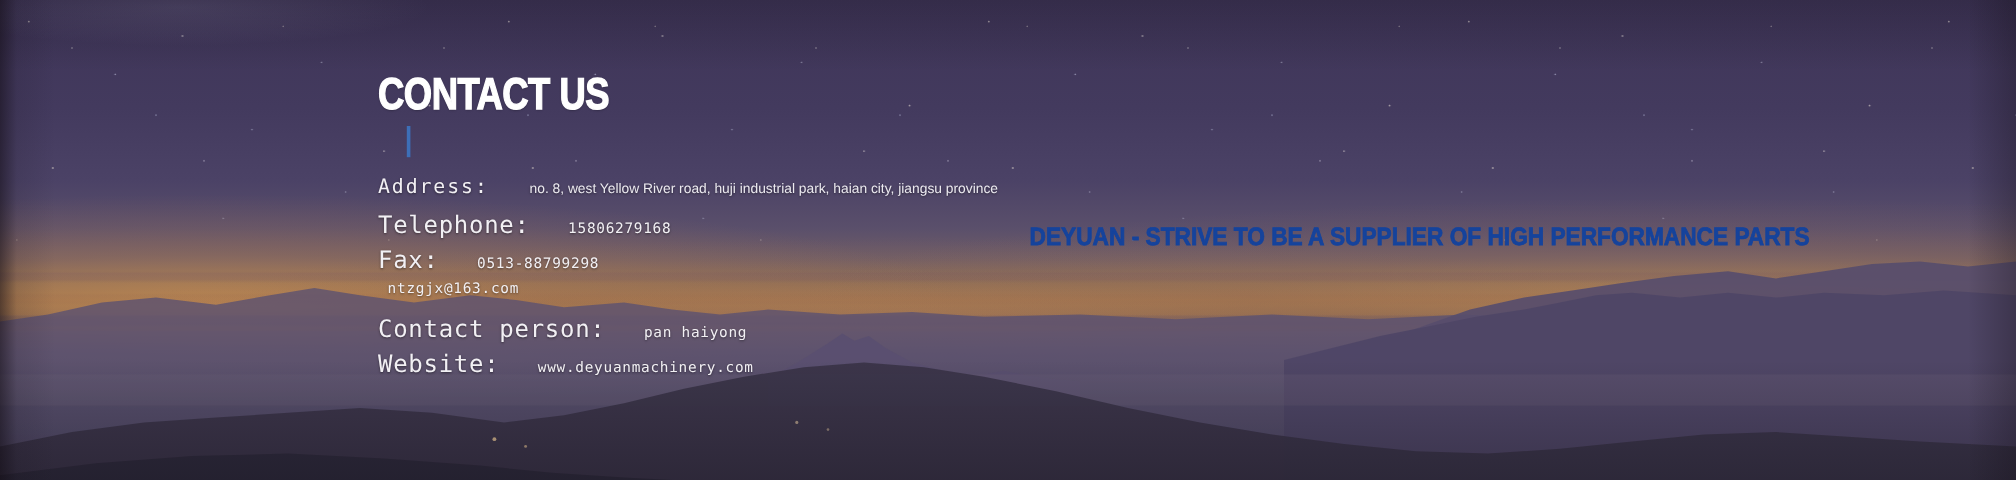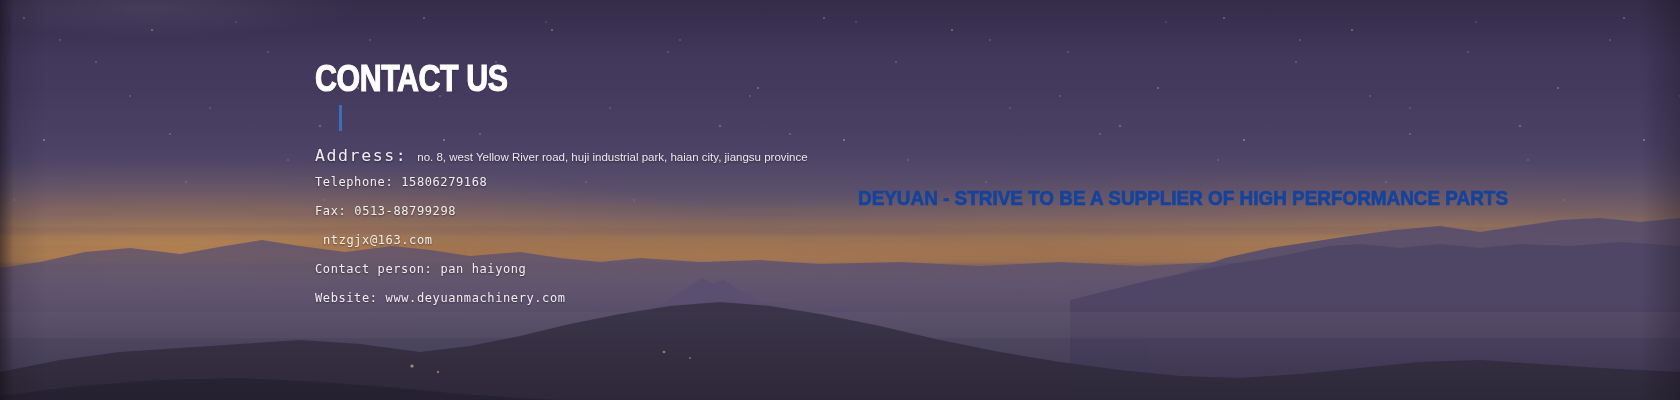--- a/index.html
+++ b/index.html
@@ -147,25 +147,26 @@
     width: 3px; height: 26px;
     background: #3d6fb8;
   }
 
   .info { position: absolute; left: 315px; top: 142px; }
   .info-row {
     display: flex;
     align-items: baseline;
     height: 29px;
     white-space: nowrap;
+    gap: 24px;
   }
   .info-label {
     color: #f2f0f4;
     font-family: "DejaVu Sans Mono", monospace;
-    font-size: 12px;
+    font-size: 20px;
     letter-spacing: 0.6px;
     text-shadow: 0 1px 2px rgba(0,0,0,.45);
   }
   .info-value {
     color: #f2f0f4;
     font-family: "DejaVu Sans Mono", monospace;
     font-size: 12px;
     letter-spacing: 0.6px;
     margin-left: 8px;
     text-shadow: 0 1px 2px rgba(0,0,0,.45);

